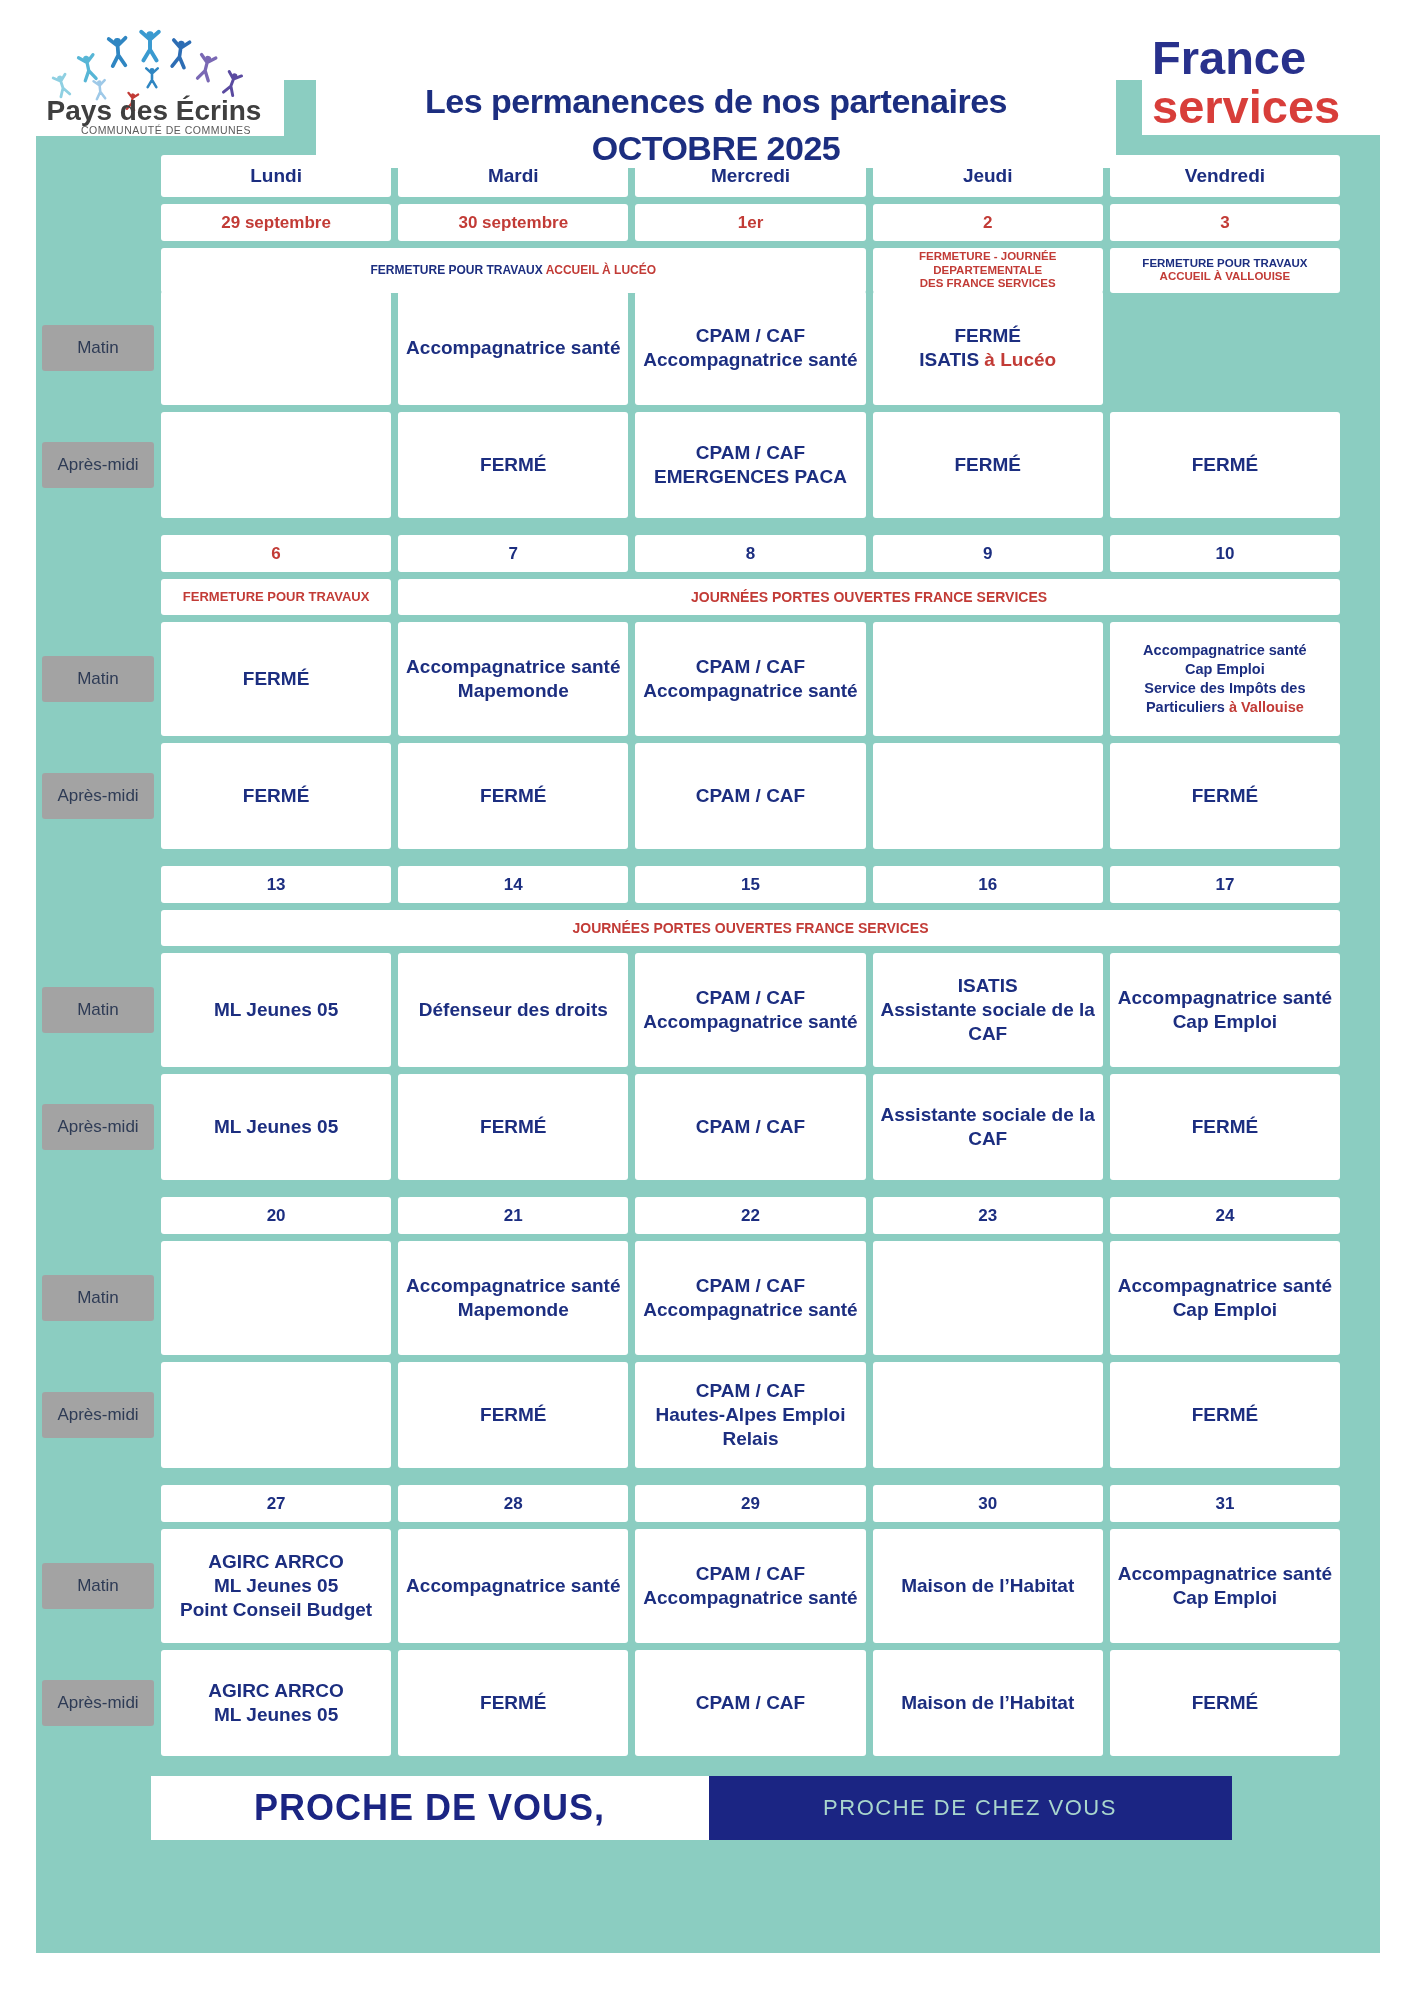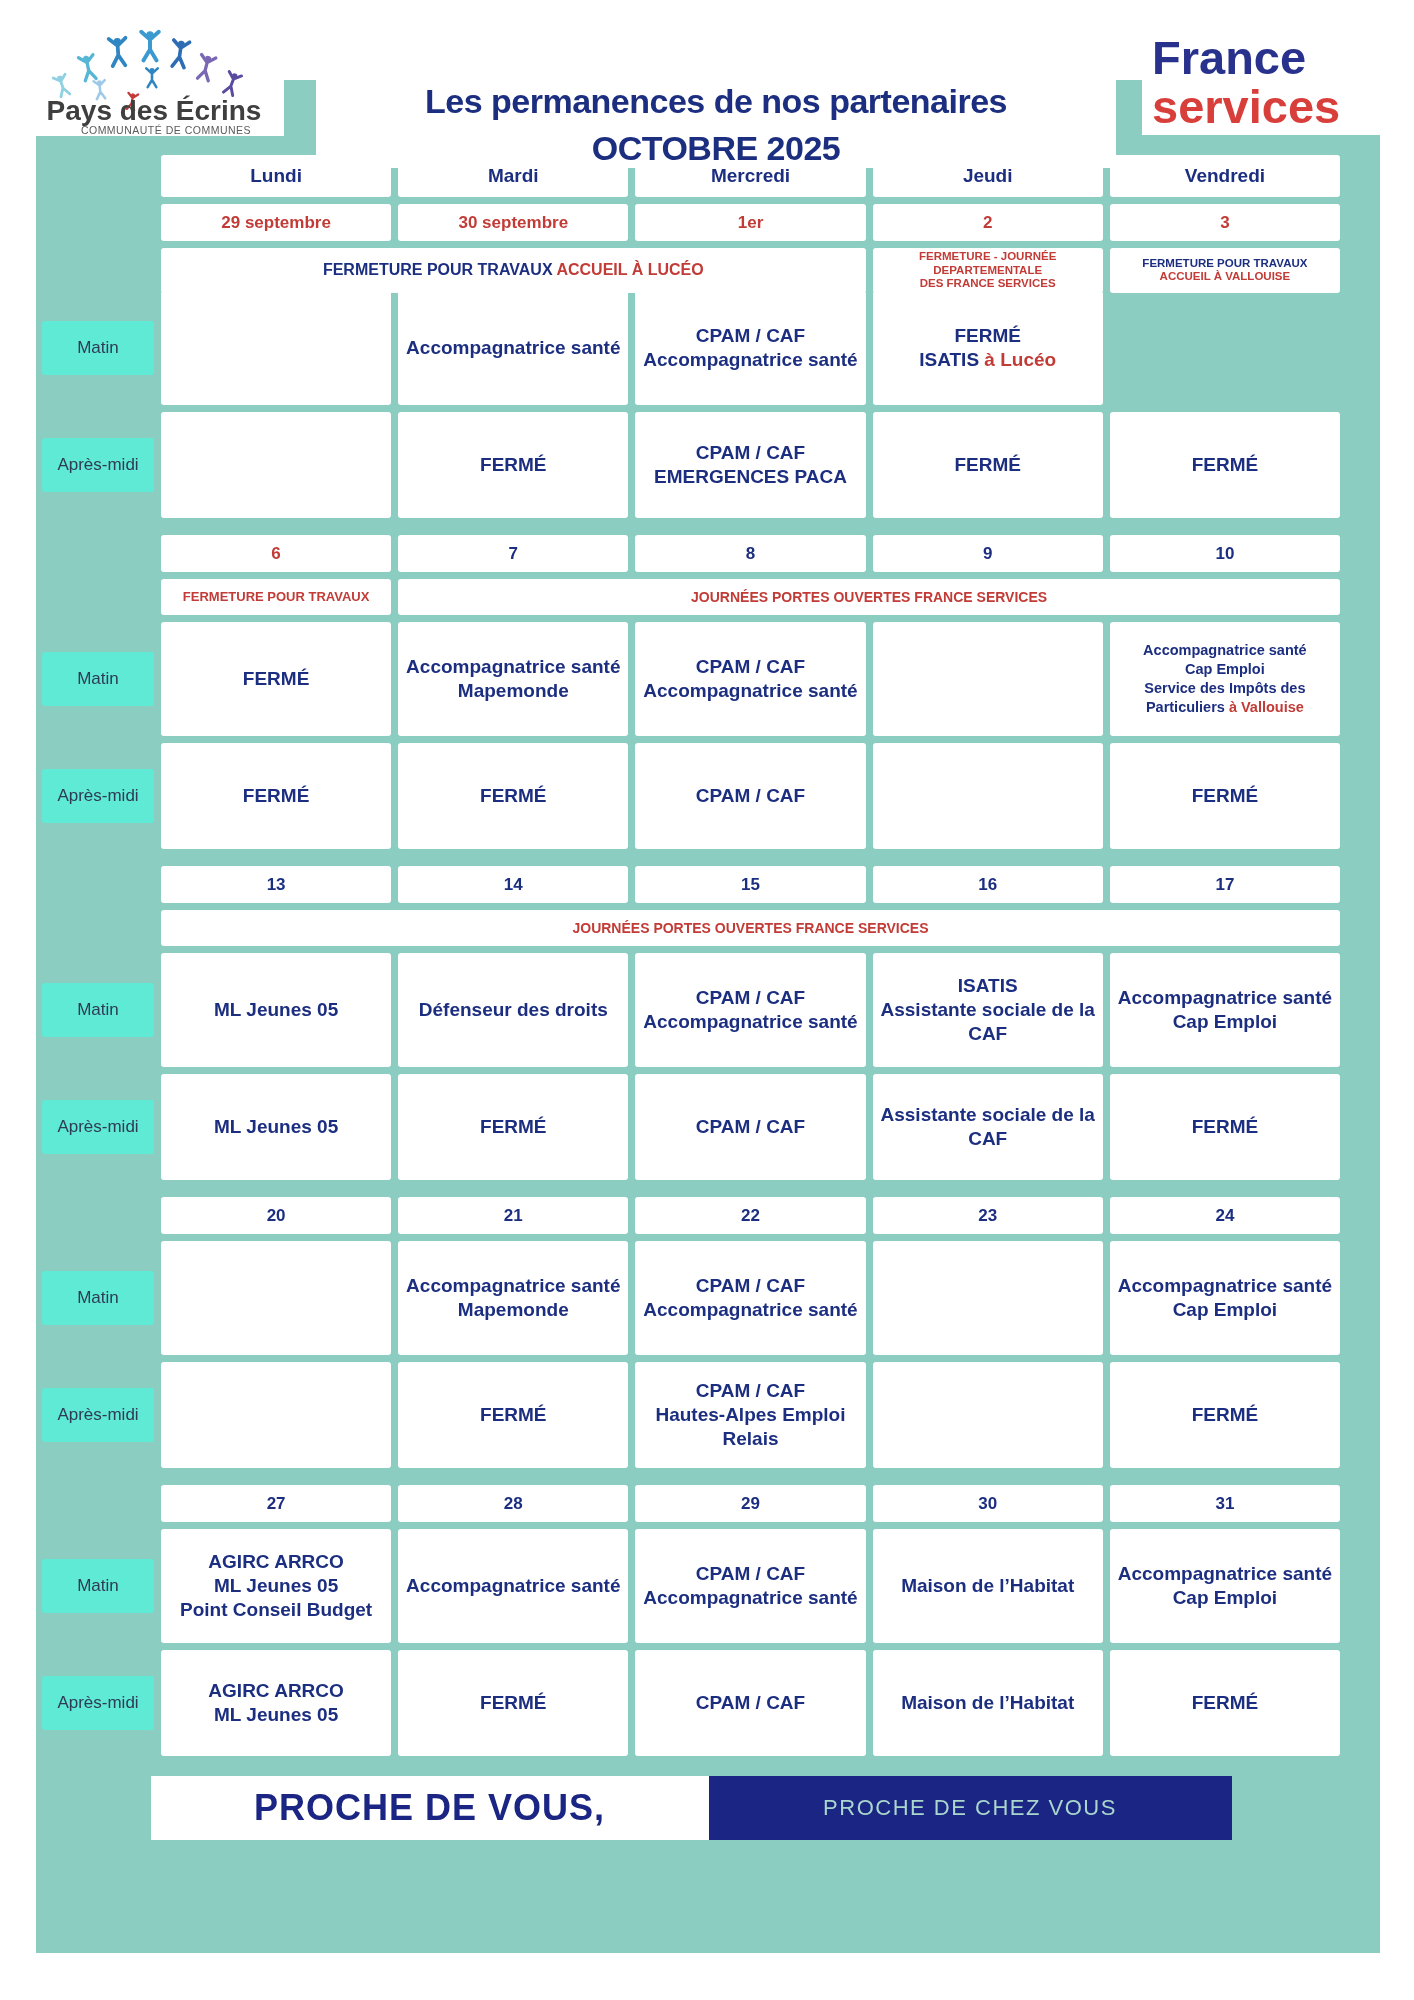--- a/index.html
+++ b/index.html
@@ -27,29 +27,29 @@
   .r-dates{height:37px}
   .r-notice{height:36px}
   .r-morning{height:114px}
   .r-afternoon{height:106px;margin-bottom:17px}
   .spacer{background:transparent}
   .cell{background:#fff;border-radius:3px;display:flex;flex-direction:column;align-items:center;justify-content:center;text-align:center;color:var(--navy,#1c2e80);font-weight:bold;padding:2px 6px}
   .head{font-size:19px}
   .date{font-size:17px}
   .date.red{color:var(--red,#c23b36)}
   .notice{line-height:1.18}
-  .notice.s-lg{font-size:16px}
+  .notice.s-lg{font-size:12px}
   .notice.s-md{font-size:14px}
   .notice.s-sm{font-size:13px}
   .notice.s-xs{font-size:11.5px}
   .slot{font-size:19px;line-height:1.28}
   .slot.small{font-size:14.5px;line-height:1.32}
   .ln span.red{color:var(--red,#c23b36)}
   .ln span.sm{font-size:0.78em}
-  .rowlabel{background:#5eead4;border-radius:3px;align-self:center;height:54px;display:flex;align-items:center;justify-content:center;font-size:17px;color:#2e3b55;font-weight:normal}
+  .rowlabel{background:#a3a3a3;border-radius:3px;align-self:center;height:46px;display:flex;align-items:center;justify-content:center;font-size:17px;color:#2e3b55;font-weight:normal}
 
   .footer{margin-top:20px;display:flex;justify-content:center}
   .f-left{background:#fff;color:var(--footer-navy,#1b2583);font-size:36px;font-weight:bold;width:558px;height:64px;display:flex;align-items:center;justify-content:center;letter-spacing:1px}
   .f-right{background:var(--footer-navy,#1b2583);color:var(--footer-teal,#a9d6cd);width:523px;height:64px;display:flex;align-items:center;justify-content:center;font-size:22px;font-weight:normal;letter-spacing:1.5px}
 </style>
 </head>
 <body>
 
 <div id="page">
   <div class="panel"></div>

